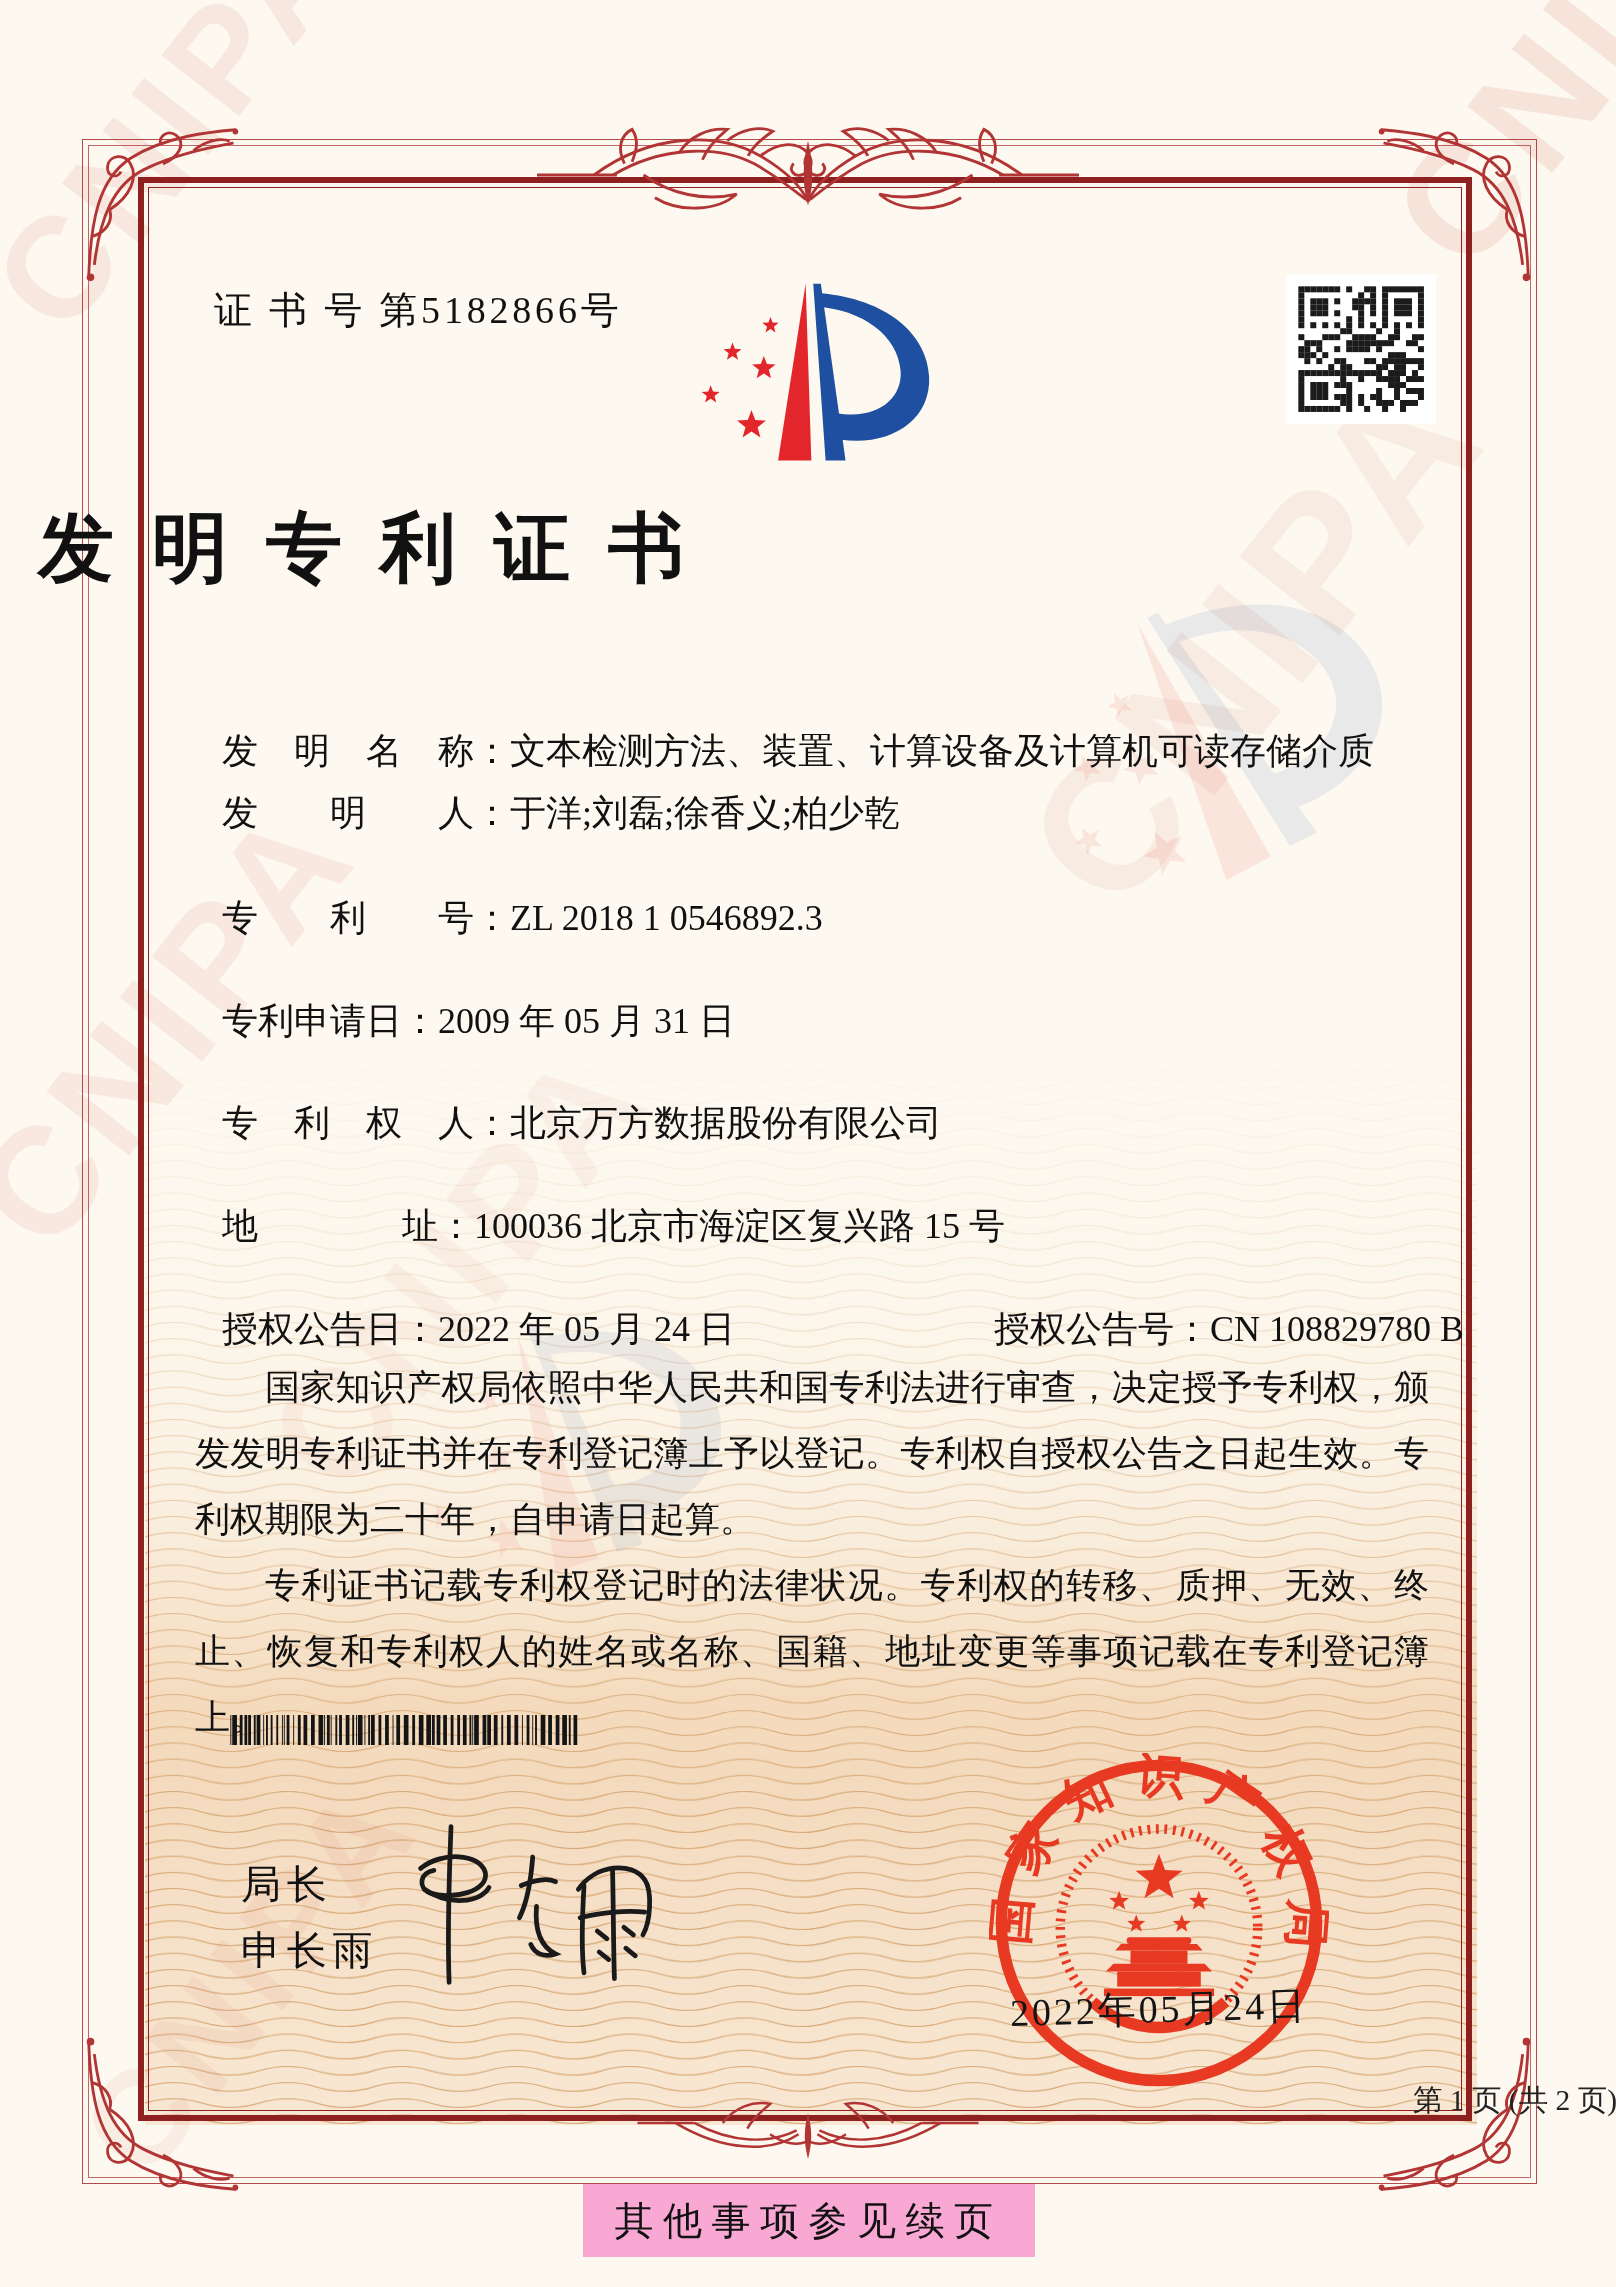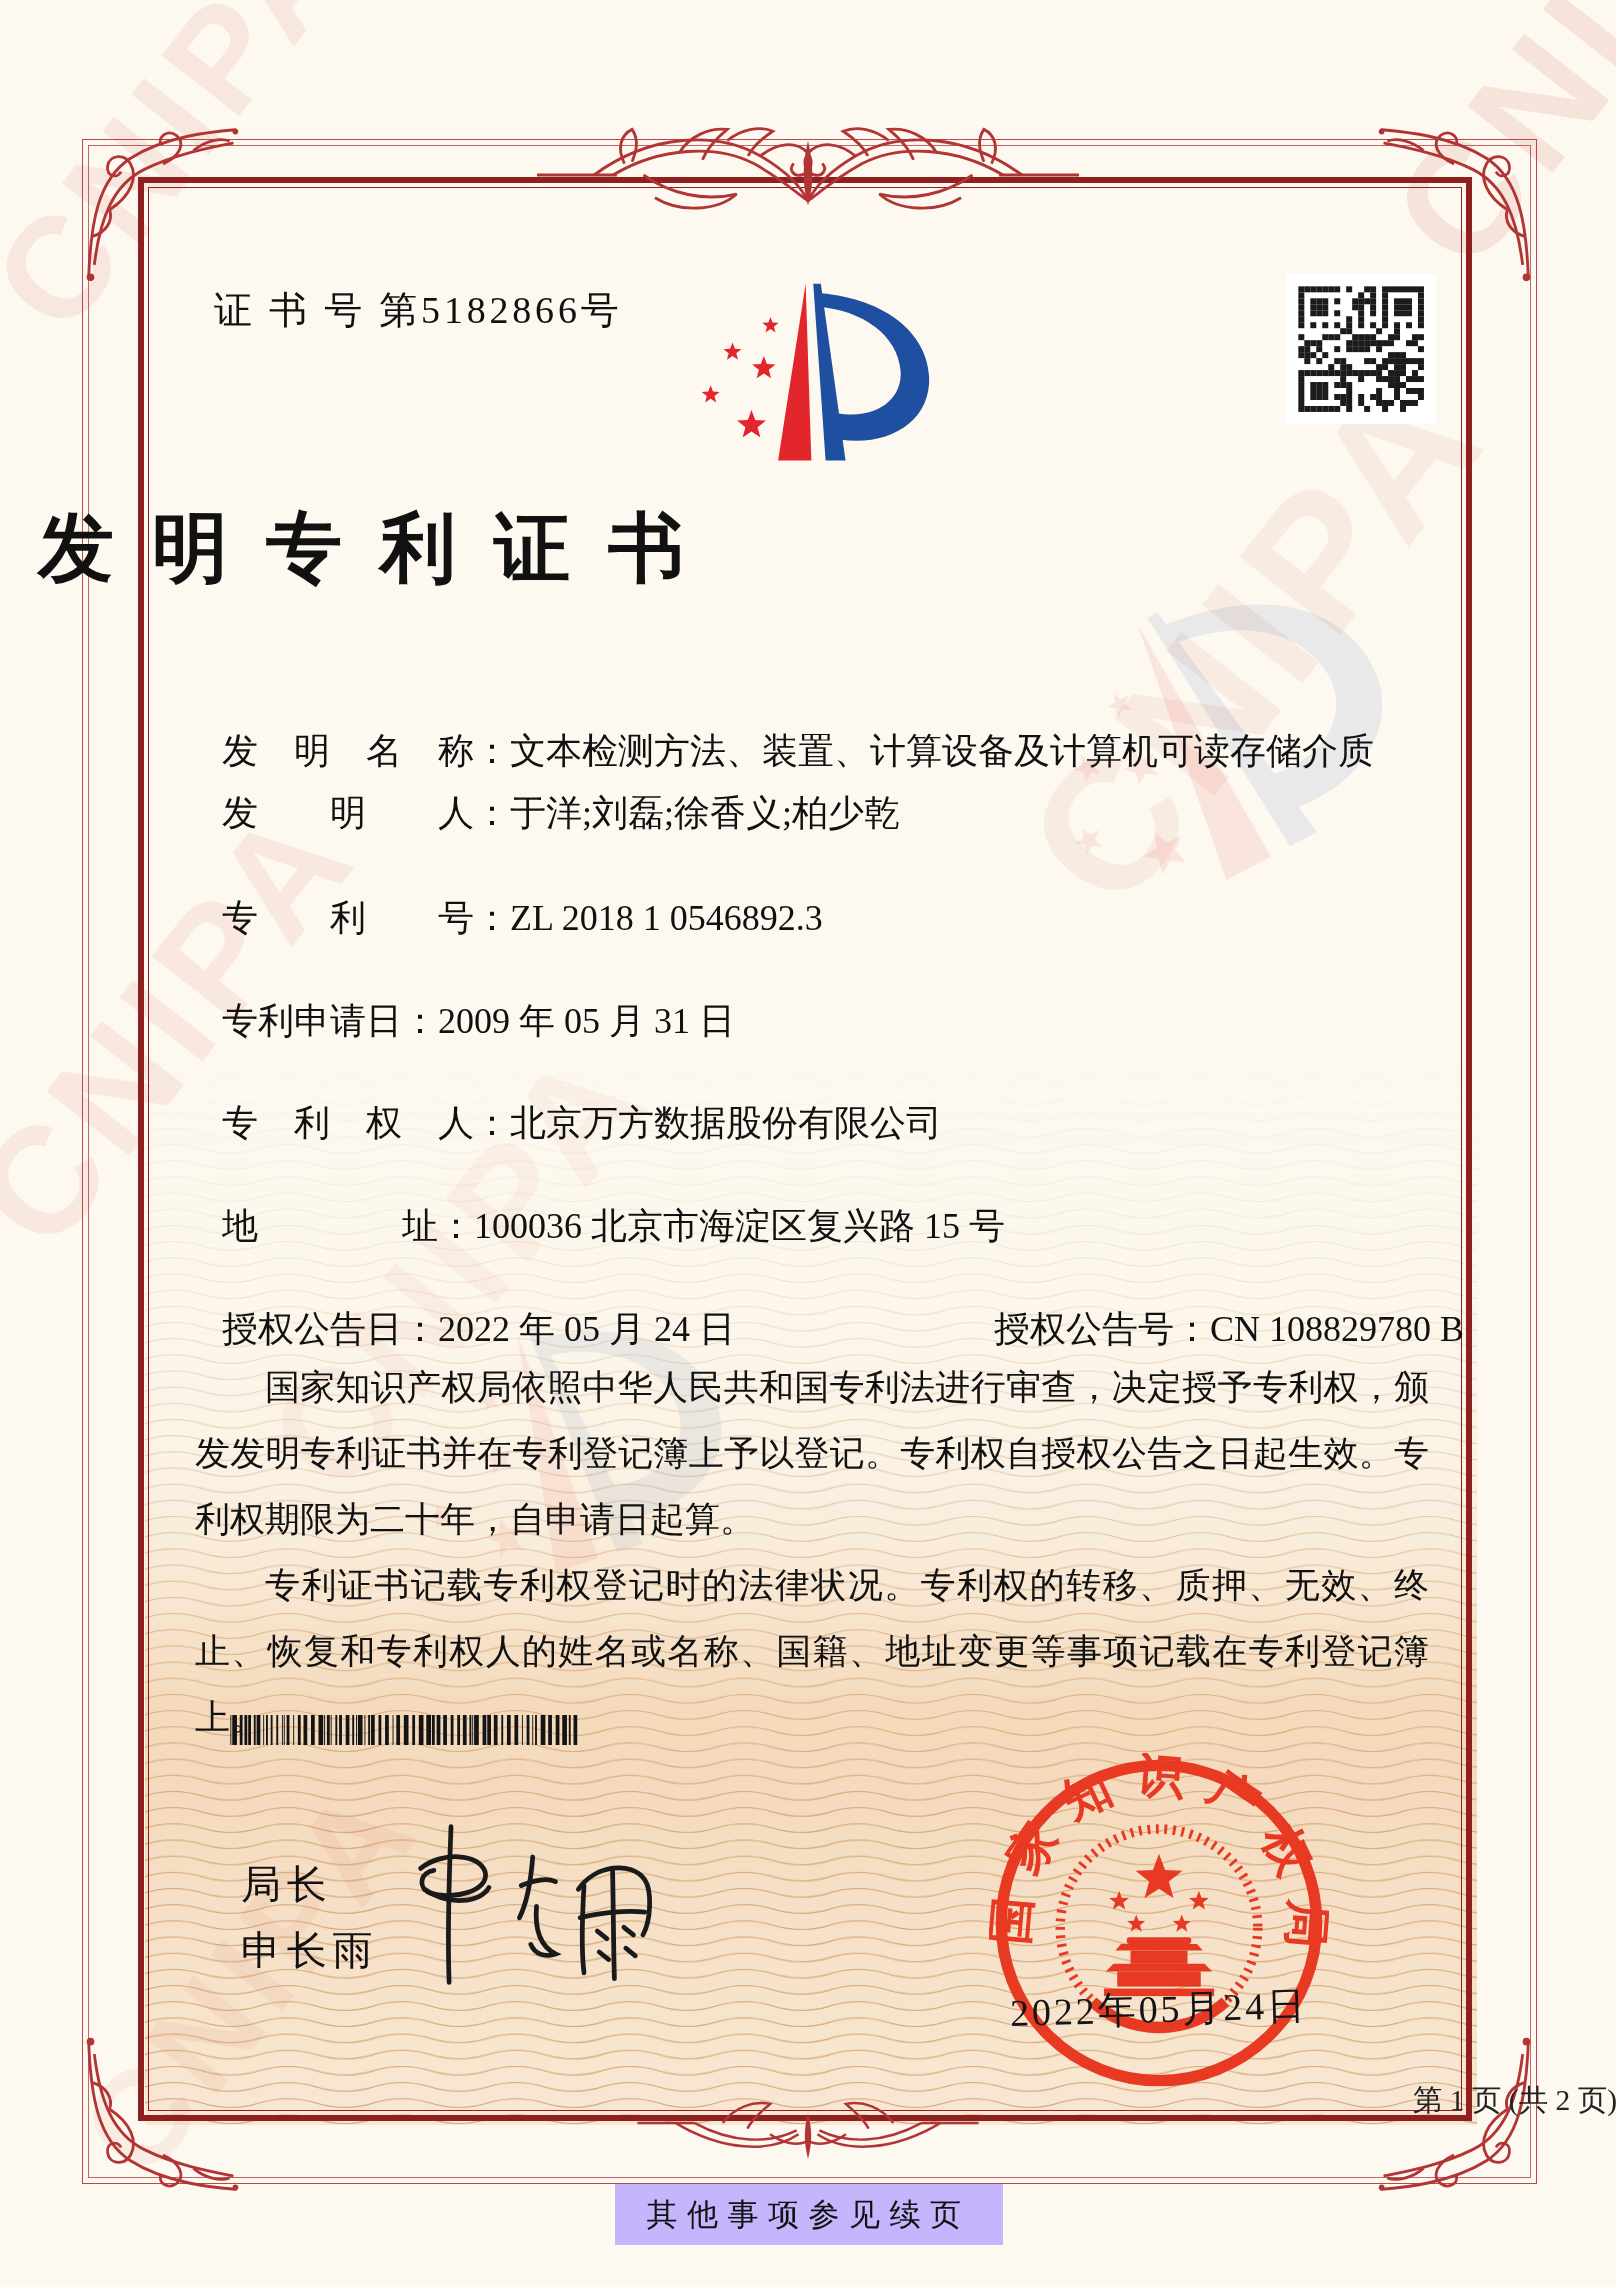--- a/index.html
+++ b/index.html
@@ -49,22 +49,22 @@
   .abs{position:absolute;z-index:5;}
   .cert-no{left:214px;top:285px;font-size:38px;letter-spacing:3.8px;white-space:nowrap;}
   .doc-title{left:0;right:0;top:498px;text-align:left;font-size:76px;font-weight:bold;
              letter-spacing:38px;text-indent:38px;white-space:nowrap;}
   .frow{left:222px;font-size:36px;white-space:nowrap;}
   .frow .lbl{display:inline-block;}
   .paras{left:195px;top:1355px;width:1234px;font-size:35px;line-height:66px;text-align:justify;}
   .paras p{margin:0;text-indent:2em;}
   .officer{left:241px;font-size:40px;letter-spacing:5.7px;}
   .footer-page{left:0;right:0;top:2081px;text-align:right;font-size:29.5px;color:#222;}
-  .note-strip{left:50%;top:2184px;transform:translateX(-50%);background:#c4b5fd;
-              padding:9.5px 32px;font-size:31px;letter-spacing:9.5px;white-space:nowrap;}
+  .note-strip{left:50%;top:2184px;transform:translateX(-50%);background:#f9a8d4;
+              padding:9.5px 32px;font-size:39px;letter-spacing:9.5px;white-space:nowrap;}
   .qr-box{left:1286px;top:274px;width:150px;height:150px;background:#fff;z-index:5;}
   .seal-date{left:989px;top:1984px;width:340px;text-align:center;font-size:38px;
              color:#141414;letter-spacing:2.9px;transform:rotate(-1.5deg);z-index:7;white-space:nowrap;}
 </style>
 </head>
 <body>
 
 <div class="page">
 
   <svg width="0" height="0" style="position:absolute" aria-hidden="true">

